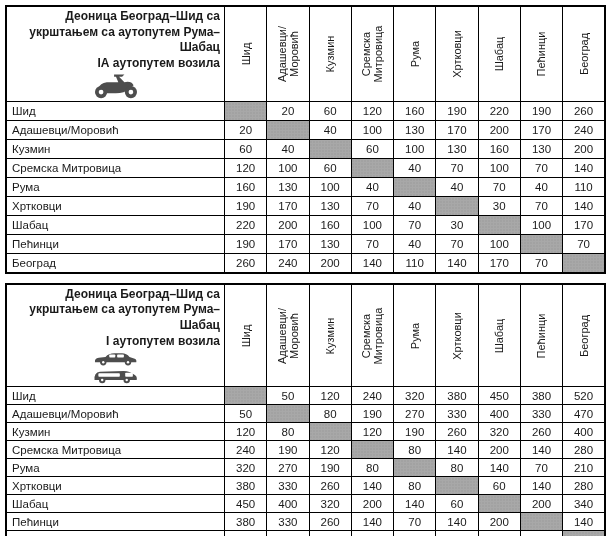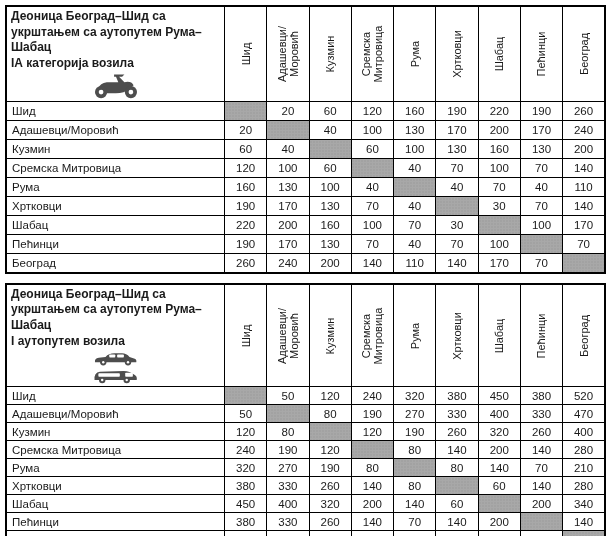--- a/index.html
+++ b/index.html
@@ -10,21 +10,21 @@
   table.toll-table{
     border-collapse:collapse;table-layout:fixed;width:601px;
     border:2px solid var(--border,#000);
     margin-bottom:9px;
   }
   table.toll-table td, table.toll-table th{
     border:1px solid var(--border,#000);
     overflow:hidden;
   }
   td.title-cell{
-    width:209px;text-align:left;vertical-align:middle;padding:2px 4px;
+    width:209px;text-align:right;vertical-align:middle;padding:2px 4px;
   }
   table.t0 td.title-cell{height:82px;}
   table.t1 td.title-cell{height:90px;}
   .title{
     font-weight:bold;font-size:12px;line-height:1.3;white-space:pre-line;
   }
   .category{font-weight:bold;font-size:12px;line-height:1.3;}
   .vehicle-icons{
     margin-top:2px;display:flex;flex-direction:column;align-items:center;gap:1px;
     color:var(--icon,#4d4d4d);
@@ -50,21 +50,21 @@
 </head>
 <body>
 
 <table class="toll-table t0">
   <tbody>
     <tr>
       <td class="title-cell">
         <div class="title">Деоница Београд–Шид са
 укрштањем са аутопутем Рума–
 Шабац</div>
-        <div class="category">IА категорија возила</div>
+        <div class="category">IА аутопутем возила</div>
         <div class="vehicle-icons">
           <svg width="46" height="26" viewBox="0 0 60 34" fill="currentColor" xmlns="http://www.w3.org/2000/svg">
             <path d="M7 20 Q9 13 18 12 L33 12 L30 5 L27.5 5 L27.5 2 L41 2 L38 5 L34 5 L41 12 Q50 10 53 16 L48 21 Q40 27 28 26.5 L14 26.5 Z"></path>
             <circle cx="10.5" cy="25" r="8"></circle>
             <circle cx="49.5" cy="25" r="8"></circle>
             <circle cx="10.5" cy="25" r="3.1" fill="#ffffff"></circle>
             <circle cx="49.5" cy="25" r="3.1" fill="#ffffff"></circle>
           </svg>
         </div>
       </td>

